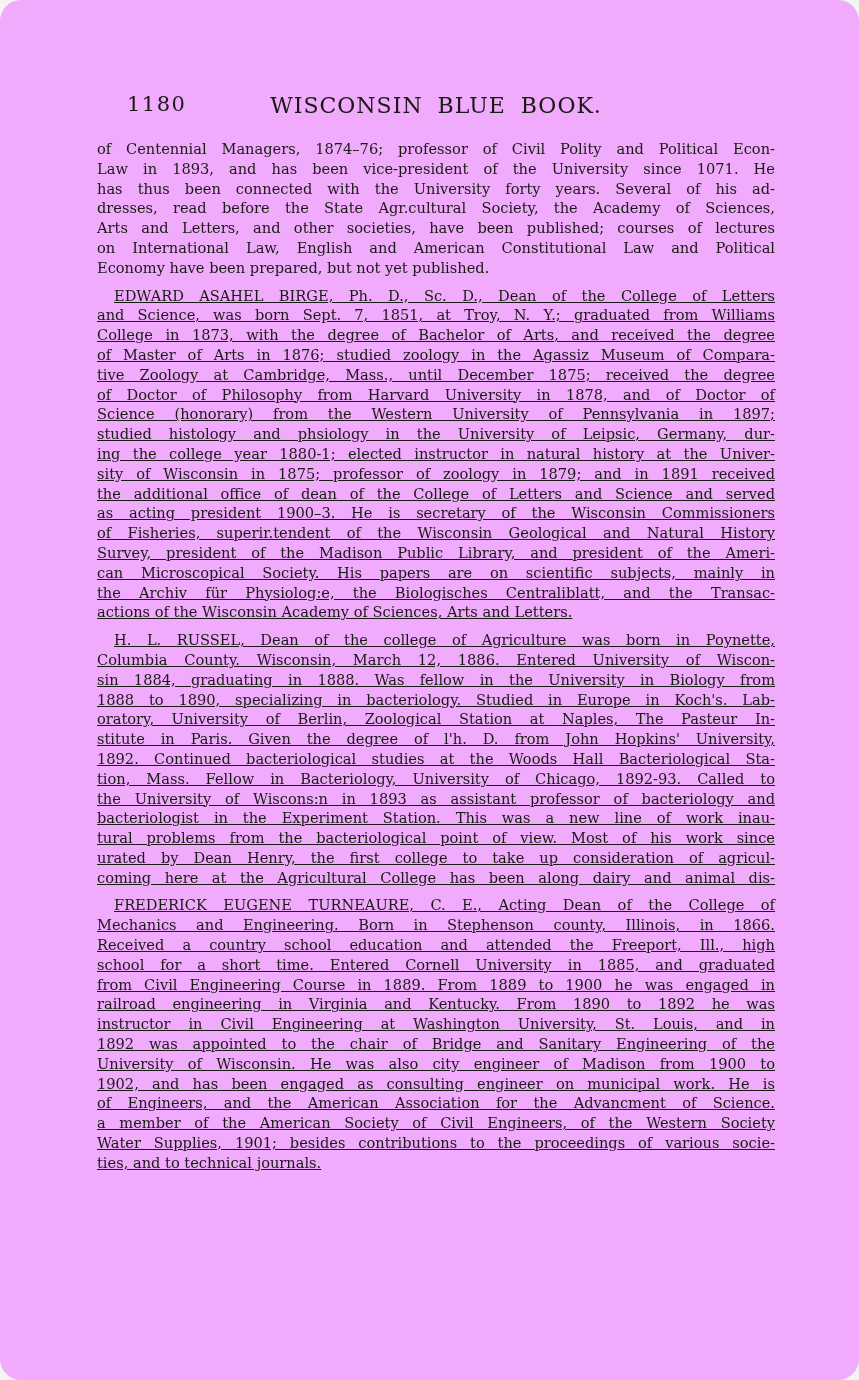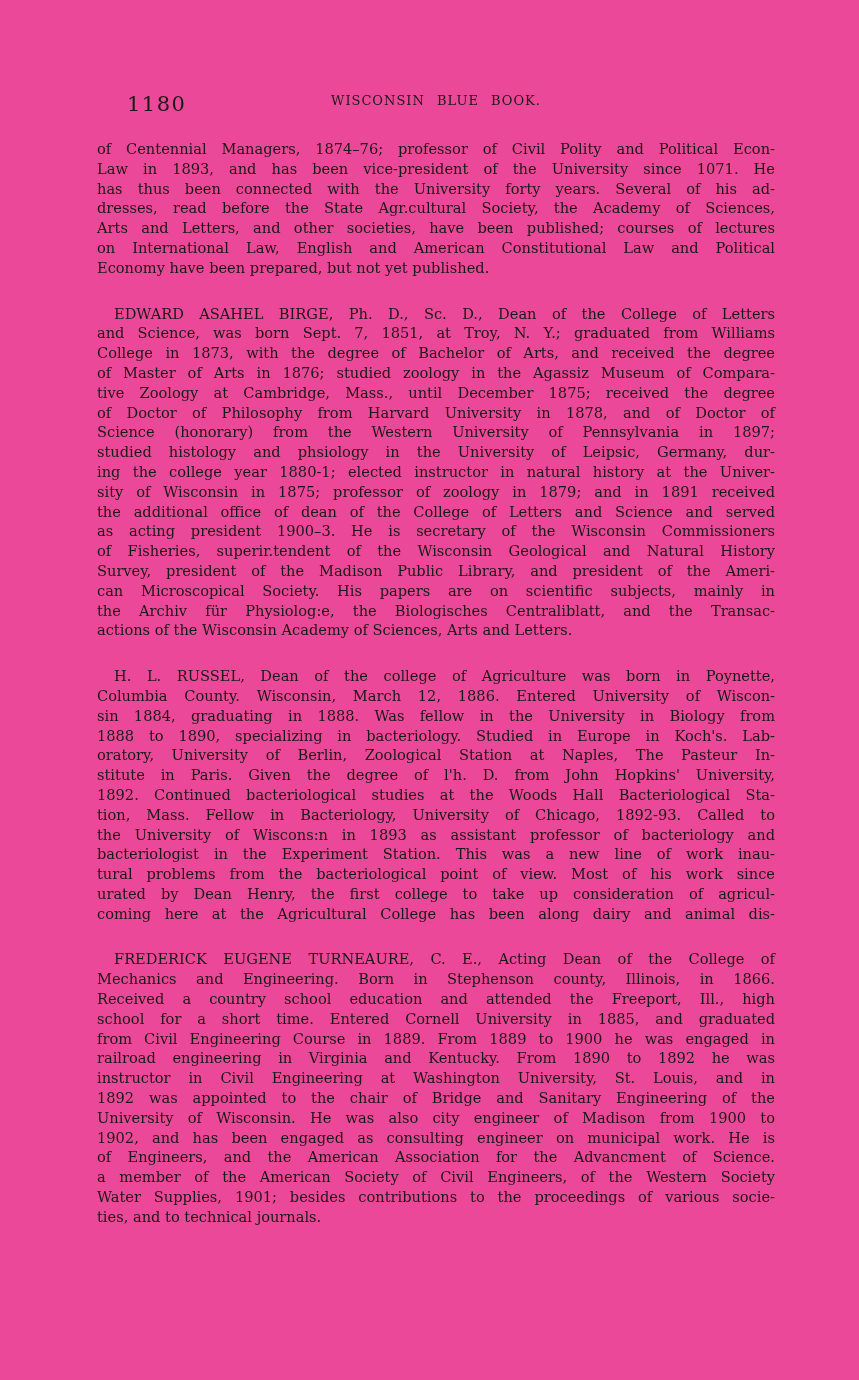--- a/index.html
+++ b/index.html
@@ -4,49 +4,50 @@
 <style>
   html, body { margin: 0; padding: 0; }
   body {
     width: 859px; height: 1380px;
     background: #f4f4f2;
     font-family: "DejaVu Serif", serif;
   }
   .sheet {
     position: relative;
     width: 859px; height: 1380px;
-    background: #ec4899;
+    background: #f0abfc;
     color: #1b1a16;
     overflow: hidden;
+    border-radius: 21px;
   }
   .page-header {
     position: absolute;
     top: 92px; left: 97px; width: 678px;
     height: 28px;
   }
   .page-number {
     position: absolute;
     left: 30px; top: 0;
     font-size: 21px;
     letter-spacing: 1.5px;
   }
   .running-title {
     position: absolute;
     left: 0; right: 0; top: 1px;
     text-align: center;
-    font-size: 13px;
+    font-size: 22px;
     letter-spacing: 1px;
     word-spacing: 7px;
   }
   .content {
     position: absolute;
     top: 139px; left: 97px; width: 678px;
   }
   .para { margin: 0; }
-  .para + .para { margin-top: 26px; }
+  .para + .para { margin-top: 8px; text-decoration: underline; }
   .line {
     display: block;
     font-size: 14.6px;
     line-height: 19.8px;
     text-align: justify;
     text-align-last: justify;
     text-justify: inter-word;
     color: #1b1a16;
   }
   .line.first { padding-left: 17px; }

